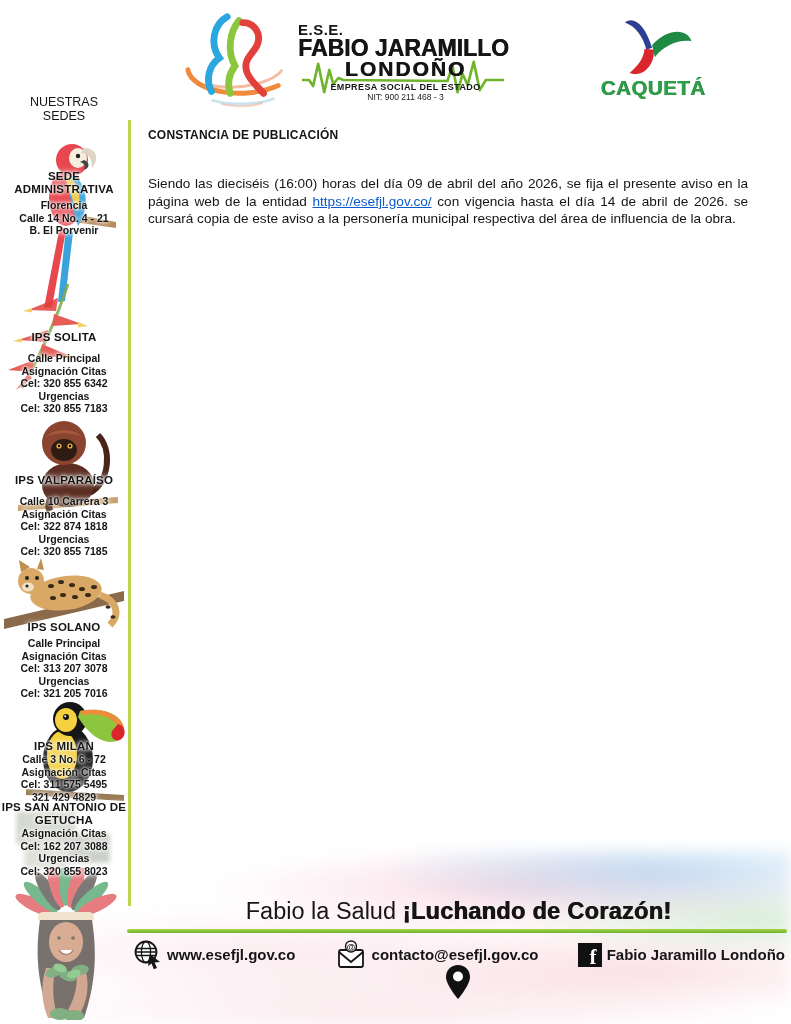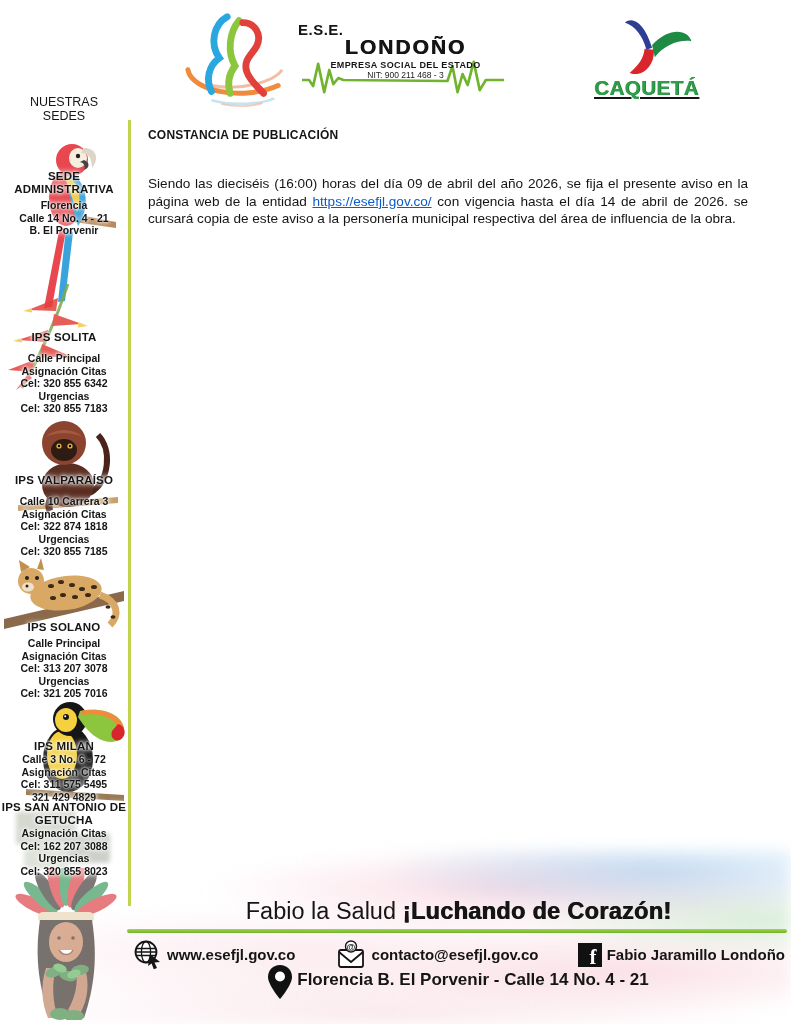--- a/index.html
+++ b/index.html
@@ -8,21 +8,21 @@
 
   
   .logo-mark{left:182px;top:8px;width:108px;height:100px;}
   .brand{left:298px;top:22px;width:215px;text-align:left;}
   .brand .ese{font-size:15px;font-weight:bold;letter-spacing:.5px;line-height:15px;}
   .brand .name1{font-size:23px;font-weight:bold;line-height:22px;white-space:nowrap;text-shadow:.6px 0 0 currentColor;}
   .brand .name2{font-size:21px;font-weight:bold;line-height:20px;text-align:center;letter-spacing:2px;text-shadow:.6px 0 0 currentColor;position:relative;z-index:2;}
   .brand .subtitle{font-size:9px;font-weight:bold;text-align:center;letter-spacing:.4px;line-height:10px;margin-top:3px;position:relative;z-index:2;}
   .brand .nit{font-size:8.5px;text-align:center;line-height:10px;color:#222;}
   .ekg{left:302px;top:58px;width:202px;height:38px;z-index:1;}
-  .caqueta{left:594px;top:14px;width:118px;text-decoration:underline;}
+  .caqueta{left:594px;top:14px;width:118px;text-align:center;}
   .caqueta-name{font-size:20.5px;font-weight:bold;color:#2E9E49;letter-spacing:.5px;margin-top:2px;text-shadow:.7px 0 0 #1F7A38;}
 
   
   .sidebar-title{left:0;top:95px;width:128px;text-align:center;font-size:12.5px;font-weight:normal;line-height:14px;z-index:3;}
   .vline{left:128px;top:120px;width:2.5px;height:786px;background:#C2D44E;z-index:2;}
   .s-img{z-index:1;}
   .s-sec{left:0;width:128px;text-align:center;z-index:3;text-shadow:0 0 2px #fff,0 0 4px #fff,0 0 6px #fff;}
   .s-head{font-size:11.5px;font-weight:bold;line-height:13px;letter-spacing:.2px;}
   .s-line{font-size:10.5px;font-weight:bold;line-height:12.5px;}
   .gap{margin-top:8px;}
@@ -64,20 +64,21 @@
     <path d="M30,93 C52,99 80,97 94,91" stroke="#9ACBE2" stroke-width="2.5" fill="none" opacity=".55"></path>
     <path d="M40,97 C56,100 72,99 82,96" stroke="#E8906A" stroke-width="2" fill="none" opacity=".45"></path>
   </svg>
 
   <svg class="abs ekg" viewBox="0 0 200 36">
     <polyline points="0,21 7,21 11,27 16,5 22,33 27,11 31,25 36,19 41,21 144,22 149,7 154,33 159,15 164,26 170,3 176,31 182,21 200,21" fill="none" stroke="#6FB42C" stroke-width="2.6" stroke-linejoin="round"></polyline>
   </svg>
 
   <div class="abs brand">
     <div class="ese">E.S.E.</div>
+    <div class="name1">FABIO JARAMILLO</div>
     <div class="name2">LONDOÑO</div>
     <div class="subtitle">EMPRESA SOCIAL DEL ESTADO</div>
     <div class="nit">NIT: 900 211 468 - 3</div>
   </div>
 
   <div class="abs caqueta">
     <svg width="90" height="60" viewBox="0 0 90 64" style="display:block;margin:0 auto;">
       <path d="M44,36 C36,10 24,2 15,9 C26,13 34,23 38,38 Z" fill="#2E3E92"></path>
       <path d="M44,33 C62,14 82,16 86,29 C73,27 57,33 47,46 Z" fill="#1F8A44"></path>
       <path d="M46,38 C47,56 33,68 20,63 C29,55 35,48 36,37 Z" fill="#D8262C"></path>
@@ -297,15 +298,14 @@
       </svg>
       <span>Fabio Jaramillo Londoño</span>
     </div>
   </div>
 
   <div class="abs address-row">
     <svg width="26" height="36" viewBox="0 0 26 36">
       <path d="M13,1 C6,1 1,6.2 1,13 C1,21 13,35 13,35 C13,35 25,21 25,13 C25,6.2 20,1 13,1 Z" fill="#111"></path>
       <circle cx="13" cy="12.5" r="5" fill="#fff"></circle>
     </svg>
-    <span>Florencia B. El Porvenir - Calle 14 No. 4 - 21</span>
   </div>
 </footer>
 
 </body></html>

